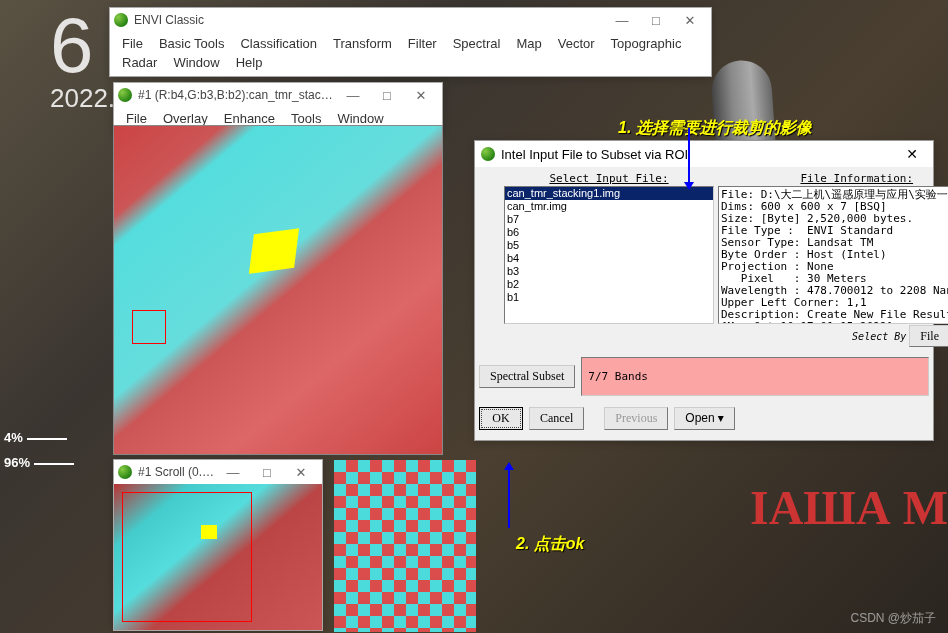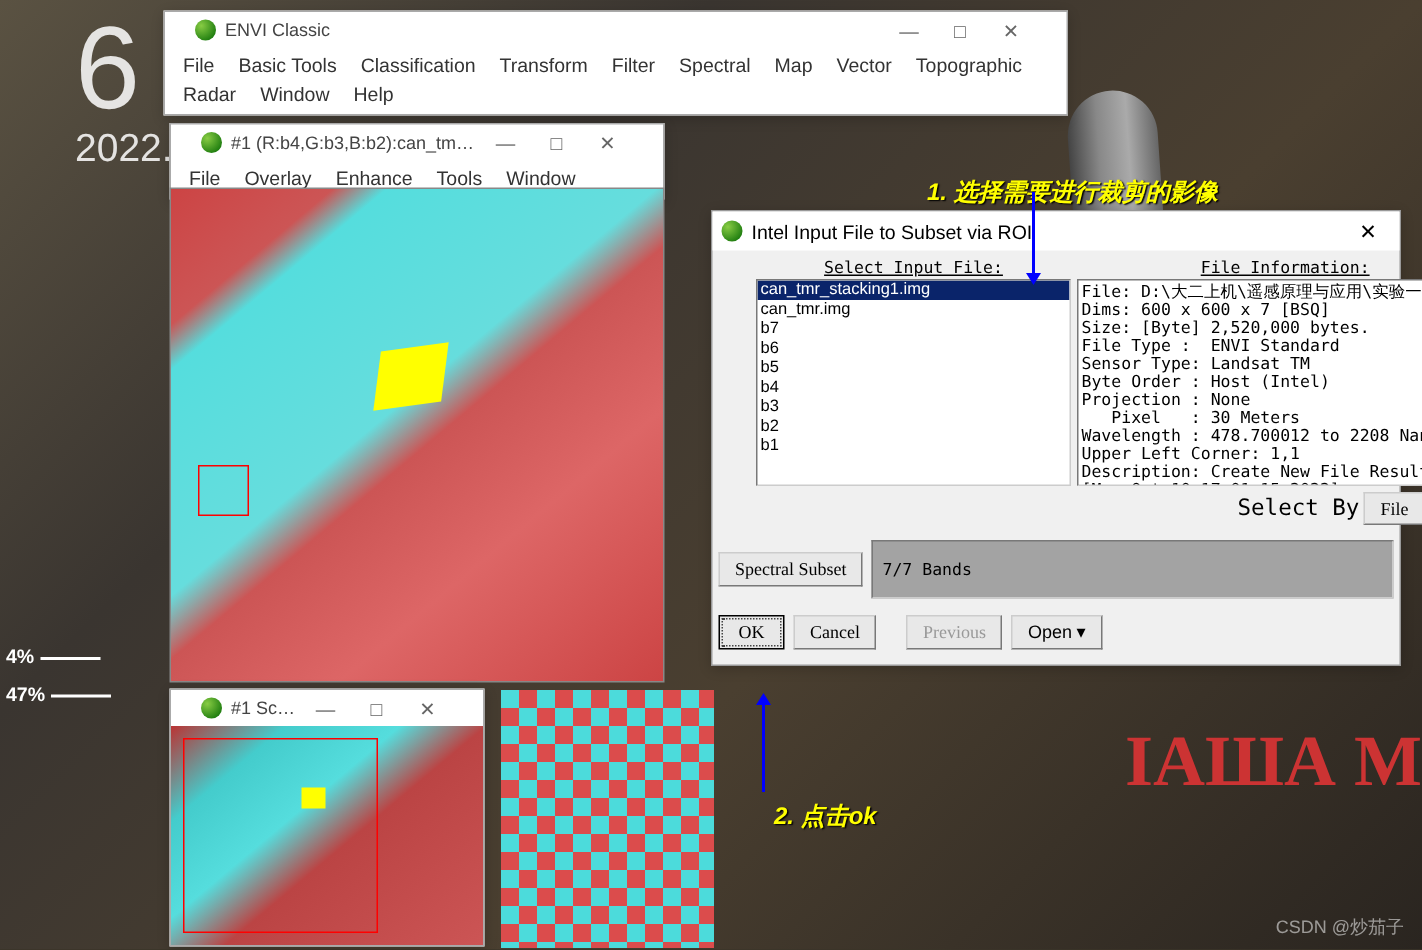--- a/index.html
+++ b/index.html
@@ -8,21 +8,21 @@
 .rocket { position: absolute; right: 165px; top: 60px; width: 60px; height: 380px; background: linear-gradient(90deg, #444, #888, #aaa, #666); border-radius: 30px 30px 8px 8px; transform: rotate(-4deg); }
 .red-text { position: absolute; right: 0; top: 480px; font-size: 48px; color: #c33; font-weight: bold; font-family: serif; }
 .clock { position: absolute; left: 50px; top: 0; color: rgba(255,255,255,0.85); }
 .clock-time { font-size: 78px; font-weight: 200; letter-spacing: 4px; }
 .clock-date { font-size: 26px; margin-top: -8px; }
 .pct { position: absolute; left: 4px; color: #fff; font-size: 13px; font-weight: bold; }
 .pct1 { top: 430px; } .pct2 { top: 455px; }
 .pct-bar { display: inline-block; width: 40px; height: 2px; background: #fff; margin-left: 4px; vertical-align: middle; }
 
 .win { position: absolute; background: #fff; border: 1px solid #aaa; box-shadow: 0 2px 8px rgba(0,0,0,0.2); }
-.titlebar { display: flex; align-items: center; height: 24px; padding: 0 20px; font-size: 12px; color: #444; }
+.titlebar { display: flex; align-items: center; height: 24px; padding: 0 4px; font-size: 12px; color: #444; }
 .titlebar .icon { width: 14px; height: 14px; border-radius: 50%; background: radial-gradient(circle at 30% 30%, #8c4, #060); margin-right: 6px; flex-shrink: 0; }
 .titlebar .title { flex: 1; white-space: nowrap; overflow: hidden; text-overflow: ellipsis; }
 .winbtns { display: flex; }
 .winbtn { width: 34px; height: 22px; display: flex; align-items: center; justify-content: center; color: #666; font-size: 13px; }
 .menubar { display: flex; gap: 0; padding: 2px 4px 4px; font-size: 13px; flex-wrap: wrap; }
 .menubar span { padding: 2px 8px; color: #333; }
 
 .mainwin { left: 109px; top: 7px; width: 603px; }
 .display { left: 113px; top: 82px; width: 330px; }
 .imgwin { position: absolute; left: 113px; top: 125px; width: 330px; height: 330px; border: 1px solid #888; }
@@ -47,23 +47,23 @@
 .panel { border: 1px inset #ccc; background: #fff; height: 138px; overflow: hidden; }
 .panel-head { text-align: center; font-size: 11px; text-decoration: underline; padding: 1px; font-family: monospace; }
 .file-list { font-family: monospace; font-size: 11px; }
 .file-list .item { padding: 0 2px; line-height: 13px; }
 .file-list .sel { background: #0a246a; color: #fff; }
 .info-txt { font-family: monospace; font-size: 11px; white-space: pre; line-height: 12px; padding: 2px; }
 .subrow { display: flex; gap: 6px; margin-top: 8px; align-items: center; }
 .btn { border: 1px outset #ccc; background: #e8e8e8; padding: 3px 10px; font-size: 12px; font-family: Tahoma; }
 .btn.focus { border: 1px solid #000; outline: 1px dotted #444; outline-offset: -3px; }
 .btn.disabled { color: #999; }
-.txtbox { border: 1px inset #ccc; background: #a3a3a3; padding: 12px 6px; font-size: 11px; font-family: monospace; }
+.txtbox { border: 1px inset #ccc; background: #fca5a5; padding: 12px 6px; font-size: 11px; font-family: monospace; }
 .selectby { text-align: right; padding: 5px 10px; }
-.selectby .lbl { font-family: monospace; font-size: 15px; }
+.selectby .lbl { font-family: monospace; font-size: 10px; font-style: italic; }
 .arrows { font-family: monospace; font-size: 12px; letter-spacing: -2px; }
 
 .annot { position: absolute; color: #ff0; font-size: 16px; font-weight: bold; font-style: italic; text-shadow: 1px 1px 1px #000; }
 .annot1 { left: 618px; top: 118px; }
 .annot2 { left: 516px; top: 534px; }
 .arrow { position: absolute; width: 2px; background: #00f; }
 .arrow::after { content: ''; position: absolute; left: -4px; width: 0; height: 0; border-left: 5px solid transparent; border-right: 5px solid transparent; }
 .arrow1 { left: 688px; top: 128px; height: 56px; } .arrow1::after { bottom: -6px; border-top: 8px solid #00f; }
 .arrow2 { left: 508px; top: 468px; height: 60px; } .arrow2::after { top: -6px; border-bottom: 8px solid #00f; }
 .watermark { position: absolute; right: 12px; bottom: 6px; color: rgba(230,230,230,0.6); font-size: 12px; }
@@ -73,21 +73,21 @@
 
 <div class="desktop-bg"></div>
 <div class="rocket"></div>
 <div class="red-text">ІАША М</div>
 
 <div class="clock">
   <div class="clock-time">6 04</div>
   <div class="clock-date">2022. 10</div>
 </div>
 <div class="pct pct1"><span>4%</span><span class="pct-bar"></span></div>
-<div class="pct pct2"><span>47%</span><span class="pct-bar"></span></div>
+<div class="pct pct2"><span>96%</span><span class="pct-bar"></span></div>
 
 <div class="win mainwin">
   <div class="titlebar">
     <span class="icon"></span>
     <span class="title">ENVI Classic</span>
     <div class="winbtns">
       <div class="winbtn">—</div>
       <div class="winbtn">□</div>
       <div class="winbtn">✕</div>
     </div>

